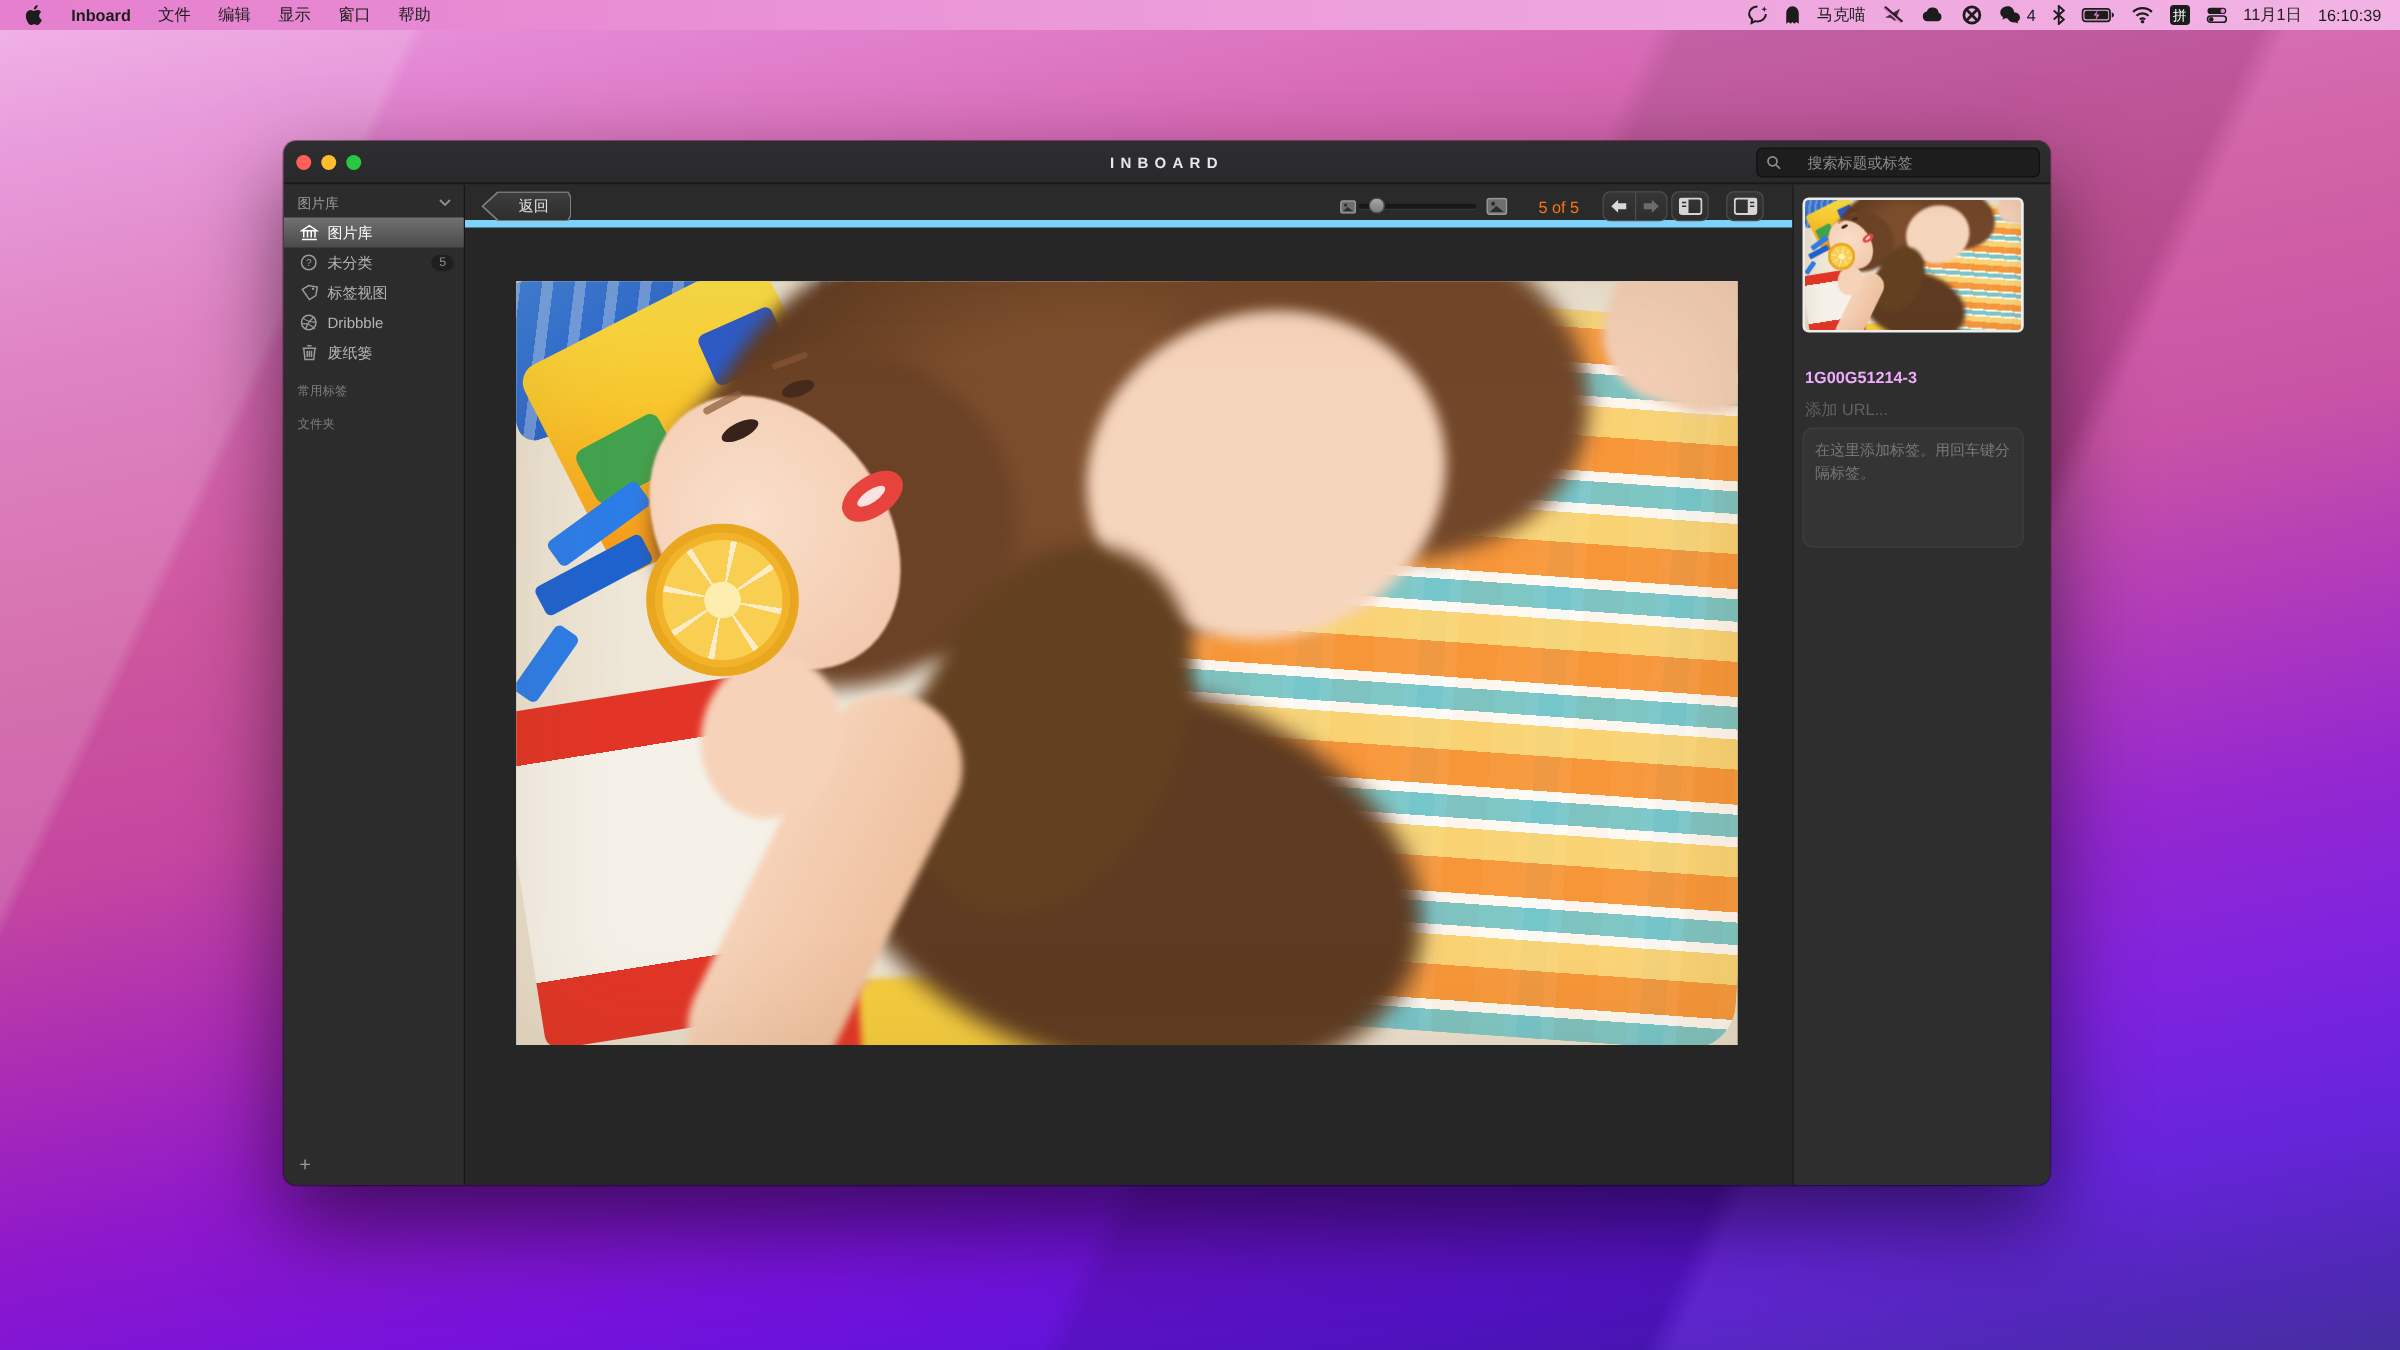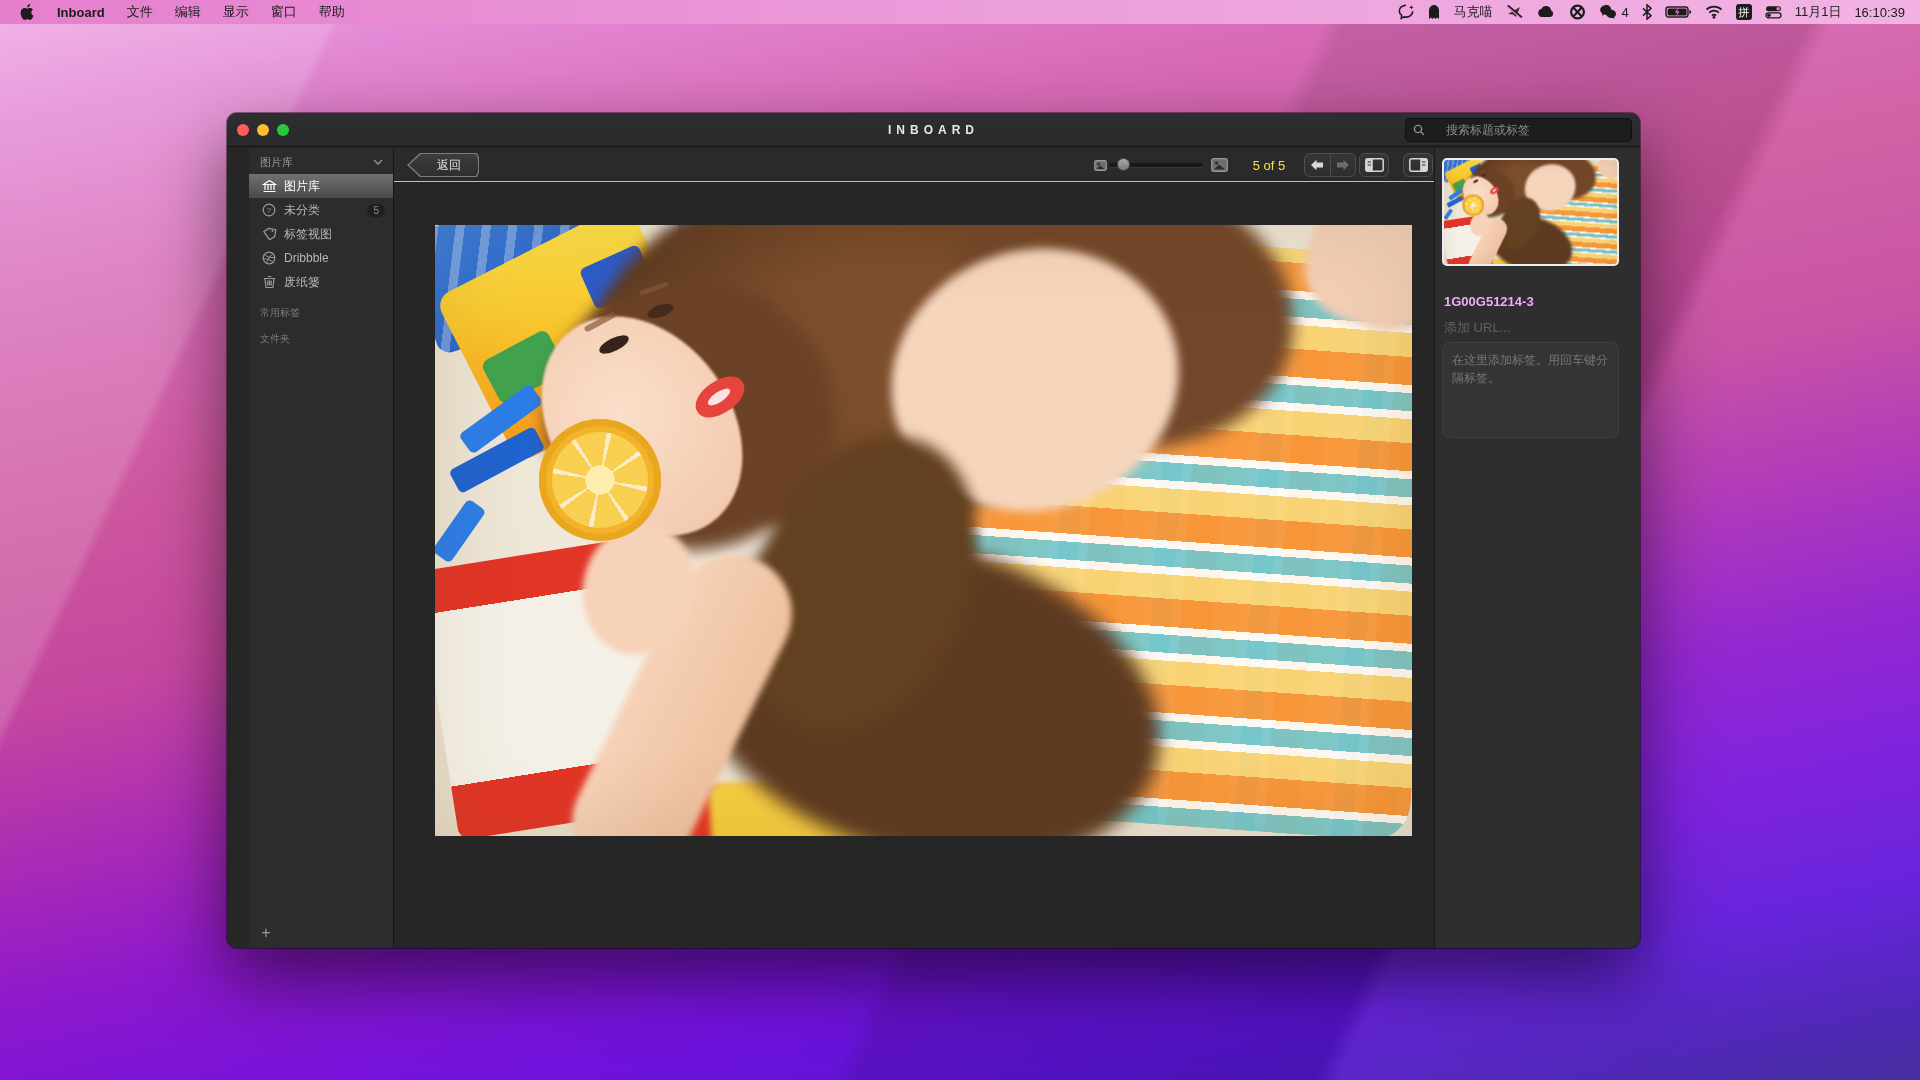--- a/index.html
+++ b/index.html
@@ -25,43 +25,43 @@
   .titlebar{position:relative;height:34px;background:linear-gradient(#2e2e30,#29292b);border-bottom:1px solid #141414;}
   .lights{position:absolute;left:10px;top:11px;display:flex;gap:8px;}
   .light{width:12px;height:12px;border-radius:50%;}
   .l-red{background:#ff5f57;}.l-yellow{background:#febc2e;}.l-green{background:#28c840;}
   .win-title{position:absolute;left:0;right:0;top:0;height:34px;display:flex;align-items:center;justify-content:center;
     color:#e8e8e8;font-size:12px;letter-spacing:5px;font-weight:bold;}
   .searchbox{position:absolute;right:8px;top:5px;width:227px;height:24px;background:#1d1d1d;border:1px solid #101010;
     border-radius:5px;display:flex;align-items:center;padding:0 7px;gap:5px;}
   .searchbox input{flex:1;background:transparent;border:none;outline:none;color:#bbb;font-size:12px;font-family:inherit;margin-left:16px;}
   .searchbox input::placeholder{color:#8a8a8a;}
-  .win-body{position:absolute;top:35px;bottom:0;left:0;right:0;display:flex;margin-left:22px;}
+  .win-body{position:absolute;top:35px;bottom:0;left:0;right:0;display:flex;}
   
   .sidebar{position:relative;width:145px;background:#2c2c2c;border-right:1px solid #161616;flex:none;font-size:12px;color:#b5b5b5;}
   .sb-header{height:26px;display:flex;align-items:center;padding:2px 10px 0 11px;color:#9a9a9a;font-size:11px;}
   .sb-header .chev{margin-left:auto;}
   .sb-item{height:24px;display:flex;align-items:center;gap:7px;padding:0 8px 0 12px;}
   .sb-item.sel{background:linear-gradient(#717171,#4a4a4a);color:#fff;}
   .sb-item .ic{width:16px;display:flex;justify-content:center;flex:none;}
   .badge{margin-left:auto;background:#1f1f1f;color:#8d8d8d;font-size:10px;border-radius:8px;padding:1px 6px;}
   .sb-section{padding:12px 11px 0 11px;color:#7d7d7d;font-size:10px;}
   .add-btn{position:absolute;left:8px;bottom:6px;color:#9a9a9a;font-size:16px;width:18px;height:18px;display:flex;align-items:center;justify-content:center;}
   
   .content{position:relative;flex:1;background:#262626;min-width:0;}
-  .toolbar{position:relative;height:34px;background:#2a2a2a;border-bottom:1px solid #7dd3fc;}
+  .toolbar{position:relative;height:34px;background:#2a2a2a;border-bottom:6px solid #7dd3fc;}
   .back-btn{position:absolute;left:13px;top:5px;width:72px;height:24px;color:#e3e3e3;font-size:12px;}
   .back-shape{position:absolute;inset:0;background:#7d7d7d;clip-path:polygon(13px 0,97% 0,100% 18%,100% 82%,97% 100%,13px 100%,0 50%);}
   .back-fill{position:absolute;inset:1px;background:linear-gradient(#3d3d3d,#2e2e2e);clip-path:polygon(13px 0,97% 0,100% 18%,100% 82%,97% 100%,13px 100%,1px 50%);}
   .back-label{position:absolute;inset:0;display:flex;align-items:center;justify-content:center;padding-left:12px;}
   .zoom-ico-s{position:absolute;left:700px;top:12px;}
   .zoom-ico-l{position:absolute;left:817px;top:10px;}
   .slider{position:absolute;left:715px;top:15px;width:94px;height:4px;border-radius:2px;background:#181818;box-shadow:0 1px 0 rgba(255,255,255,.06);}
   .knob{position:absolute;left:8px;top:-5px;width:13px;height:13px;border-radius:50%;background:linear-gradient(#a8a8a8,#7a7a7a);border:1px solid #4c4c4c;}
-  .counter{position:absolute;left:845px;top:0;height:34px;width:60px;display:flex;align-items:center;justify-content:center;color:#fde047;font-size:13px;}
+  .counter{position:absolute;left:845px;top:0;height:34px;width:60px;display:flex;align-items:center;justify-content:center;color:#f97316;font-size:13px;}
   .navgrp{position:absolute;left:910px;top:5px;width:52px;height:24px;border:1px solid #4e4e4e;border-radius:6px;background:linear-gradient(#363636,#2d2d2d);display:flex;}
   .navgrp .half{flex:1;display:flex;align-items:center;justify-content:center;}
   .navgrp .half:first-child{border-right:1px solid #4e4e4e;}
   .panelbtn{position:absolute;top:5px;width:30px;height:24px;border:1px solid #4e4e4e;border-radius:6px;background:linear-gradient(#363636,#2d2d2d);display:flex;align-items:center;justify-content:center;}
   .pb1{left:965px;} .pb2{left:1009px;}
   
   .photo{position:absolute;left:41px;top:77px;width:977px;height:611px;background:#efe8db;overflow:hidden;}
   .art{position:absolute;}
   .a-carpet{inset:0;background:radial-gradient(ellipse at 55% 45%,#f5f0e5 0%,#efe7d8 55%,#e7ddc9 100%);}
   .a-bagblue{left:-18px;top:-18px;width:175px;height:125px;border-radius:14px;transform:rotate(-18deg);

